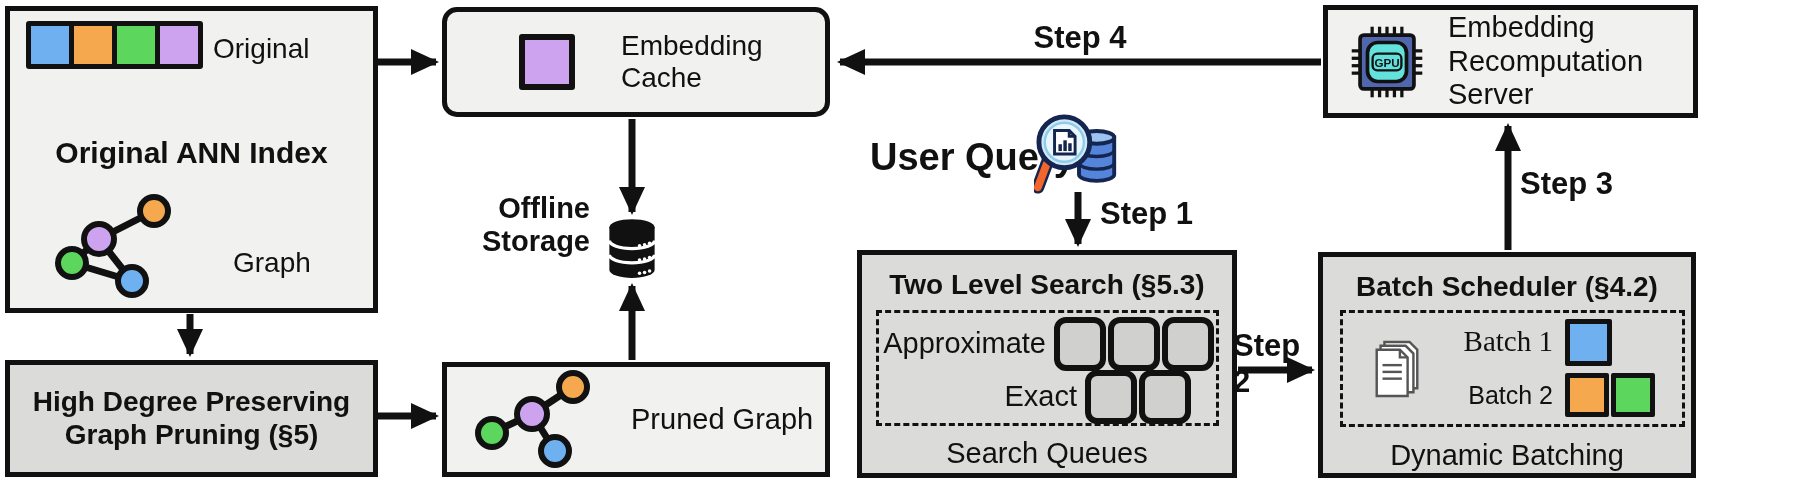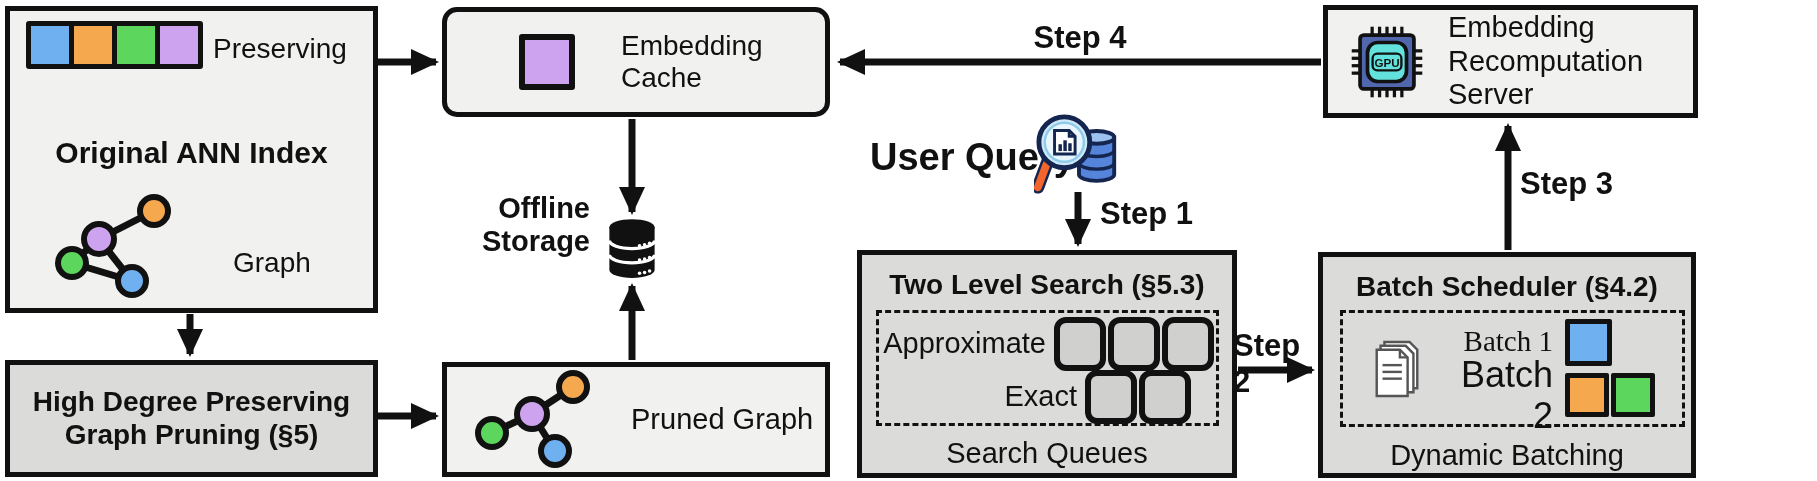--- a/index.html
+++ b/index.html
@@ -62,21 +62,21 @@
   <div class="steplbl" style="left:1520px;top:166px;">Step 3</div>
   <div class="steplbl" style="left:1028px;top:20px;width:104px;text-align:center;">Step 4</div>
 
   <div class="box light" style="left:5px;top:6px;width:373px;height:307px;">
     <div class="abs emb-strip" style="left:16px;top:10px;">
       <div class="emb-sq c-blue"></div>
       <div class="emb-sq c-orange"></div>
       <div class="emb-sq c-green"></div>
       <div class="emb-sq c-purple"></div>
     </div>
-    <div class="abs lbl" style="left:203px;top:22px;">Preserving</div>
+    <div class="abs lbl" style="left:203px;top:22px;">Original</div>
     <div class="abs lbl bold center" style="left:0;top:125px;width:100%;font-size:30px;">Original ANN Index</div>
     <div class="abs" style="left:40px;top:180px;">
       <svg width="125" height="110" viewBox="0 0 125 110">
         <g stroke="#111" stroke-width="7">
           <line x1="49" y1="48" x2="104" y2="20"></line>
           <line x1="49" y1="48" x2="22" y2="72"></line>
           <line x1="49" y1="48" x2="82" y2="90"></line>
           <line x1="22" y1="72" x2="82" y2="90"></line>
         </g>
         <g stroke="#111" stroke-width="6">
@@ -197,21 +197,21 @@
           <line x1="14" y1="37" x2="34" y2="37" stroke="#555" stroke-width="2.5"></line>
           <line x1="14" y1="44" x2="34" y2="44" stroke="#555" stroke-width="2.5"></line>
         </svg>
       </div>
       <div style="margin-left:18px;">
         <div class="qrow" style="height:52px;font-family:Liberation Serif, serif;">
           <div class="lbl right" style="width:110px;font-size:29px;">Batch 1</div>
           <div class="bsq c-blue" style="width:37px;height:37px;margin-left:12px;"></div>
         </div>
         <div class="qrow" style="height:52px;margin-top:1px;">
-          <div class="lbl right" style="width:110px;font-size:36px;">Batch 2</div>
+          <div class="lbl right" style="width:110px;font-size:25px;">Batch 2</div>
           <div class="qrow" style="margin-left:12px;">
             <div class="bsq c-orange" style="width:34px;height:34px;"></div>
             <div class="bsq c-green" style="width:34px;height:34px;margin-left:2px;"></div>
           </div>
         </div>
       </div>
     </div>
     <div class="abs lbl center" style="left:0;top:182px;width:100%;font-size:29px;">Dynamic Batching</div>
   </div>
 

